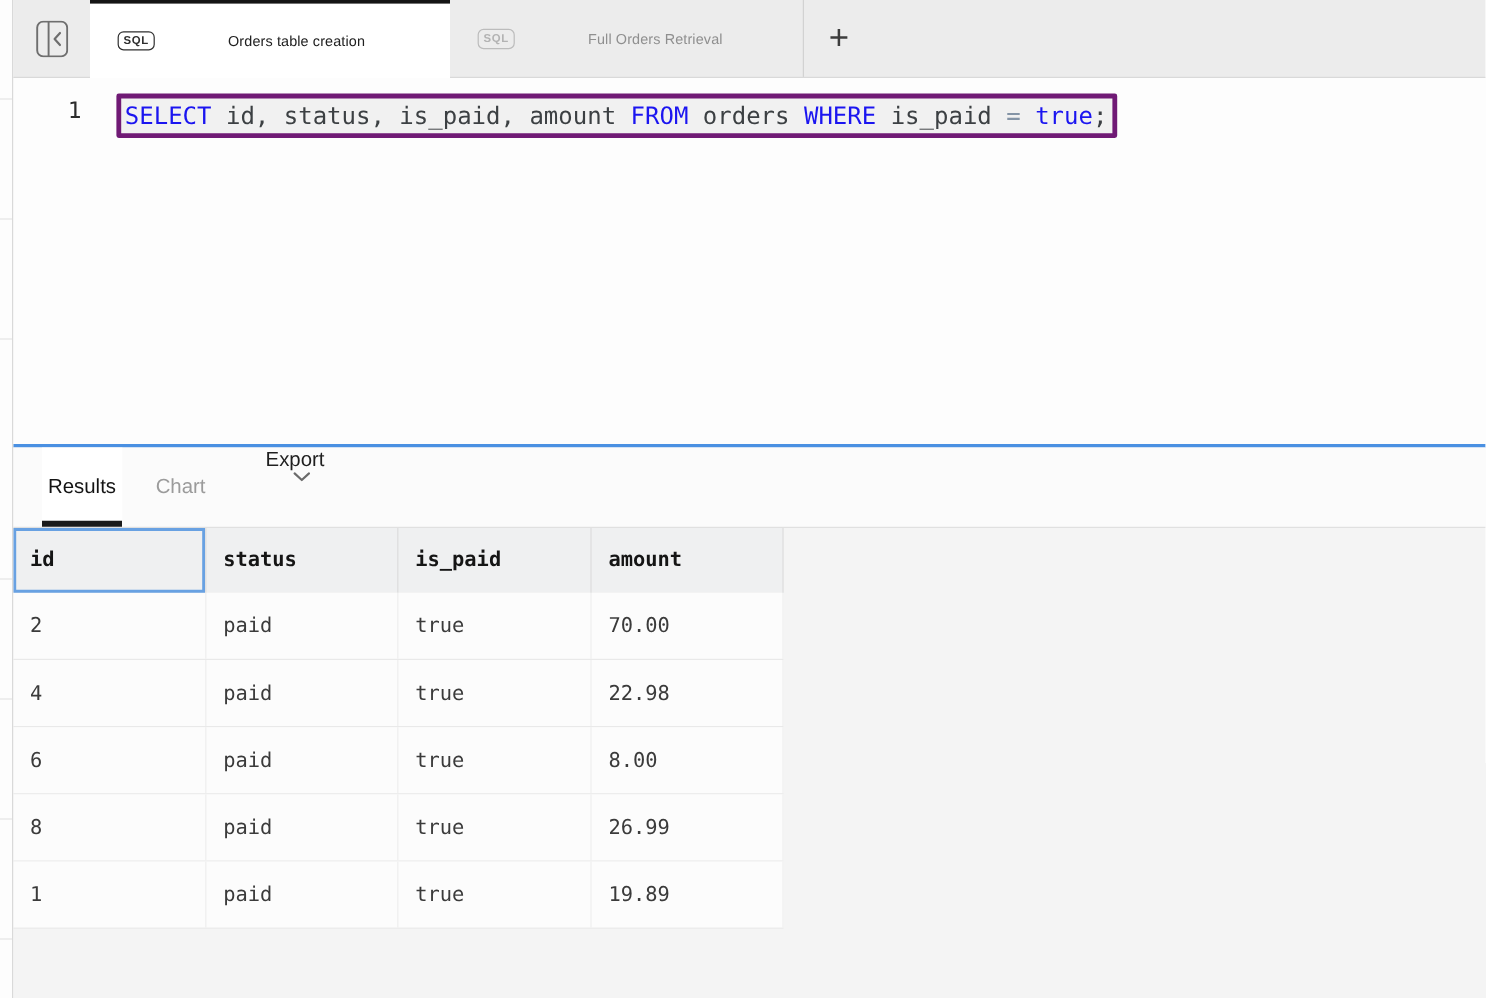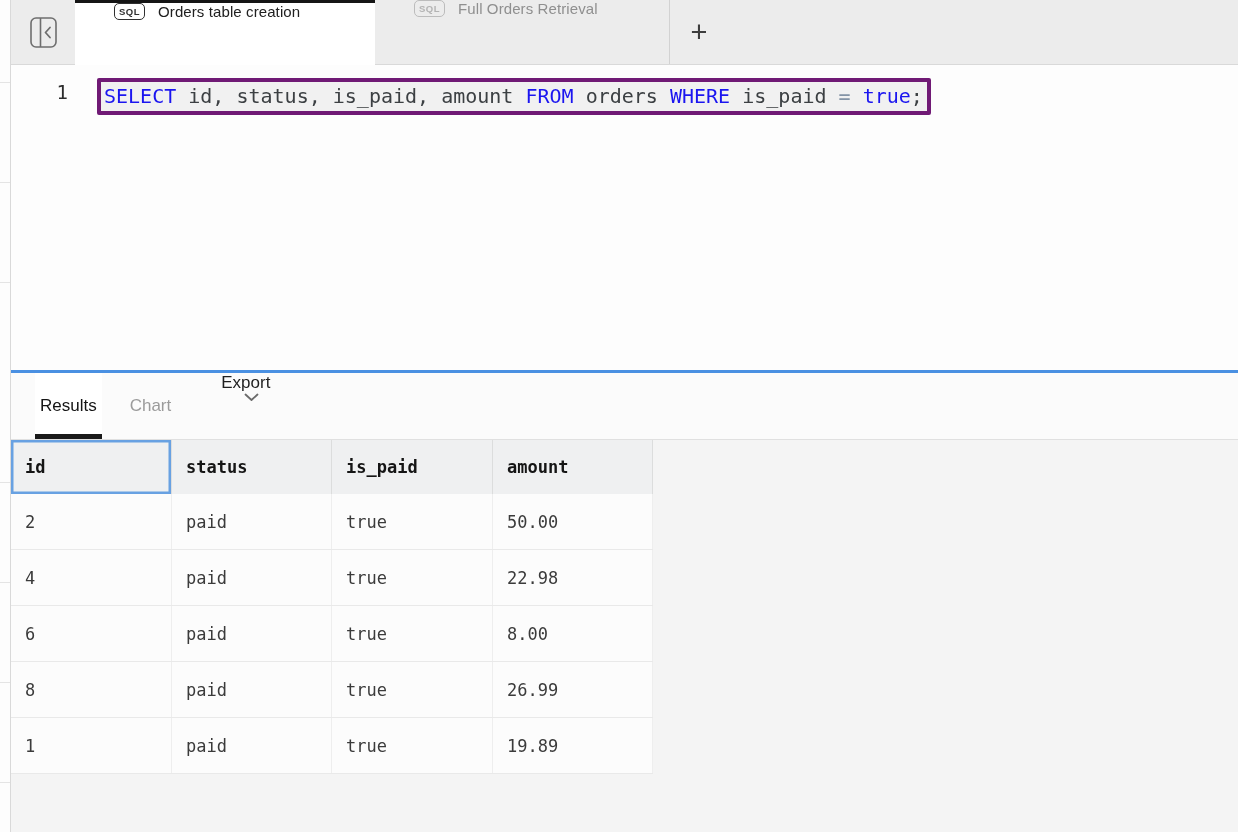--- a/index.html
+++ b/index.html
@@ -12,24 +12,24 @@
   .left-sliver { position:absolute; left:0; top:0; width:11px; height:832px;
     background:#fdfdfd; border-right:1px solid #d9d9d9; z-index:5; }
   .left-sliver .mark { position:absolute; left:0; width:10px; height:1px; background:#e4e4e4; }
 
   .main { position:absolute; left:11px; top:0; width:1227px; height:832px; }
 
   
   .tabbar { position:relative; height:65px; background:#ececec; display:flex; align-items:stretch; }
   .tabbar::after { content:''; position:absolute; left:0; right:0; bottom:0; height:1px; background:#d9d9d9; }
   .collapse-btn { width:64px; display:flex; align-items:center; justify-content:center; cursor:pointer; }
-  .tab { display:flex; align-items:flex-start; padding-left:39px; cursor:pointer; }
+  .tab { display:flex; align-items:center; padding-left:23px; cursor:pointer; }
   .tab.active { width:300px; background:#ffffff; border-top:3px solid #151515; position:relative; z-index:2; }
   .tab.inactive { width:295px; border-right:1px solid #d2d2d2; }
-  .tab-label { font-size:15px; letter-spacing:.1px; }
+  .tab-label { font-size:12px; letter-spacing:.1px;margin-left:48px; }
   .tab.active .tab-label { color:#202020; }
   .tab.inactive .tab-label { color:#8f8f8f; }
   .sql-badge { display:inline-block; font-size:9.5px; font-weight:bold; letter-spacing:.5px;
     border:1.5px solid #2f2f2f; color:#2f2f2f; border-radius:5px; padding:3px 4px 2px 4px;
     line-height:1; margin-right:13px; font-family:"Liberation Sans", sans-serif; }
   .tab.inactive .sql-badge { border-color:#bcbcbc; color:#b3b3b3; }
   .newtab-btn { width:58px; display:flex; align-items:center; justify-content:center;
     font-size:29px; font-weight:400; color:#3d3d3d; cursor:pointer; }
 
   
@@ -150,21 +150,21 @@
             <div class="gh-cell selected">id</div>
             <div class="gh-cell">status</div>
             <div class="gh-cell">is_paid</div>
             <div class="gh-cell">amount</div>
           </div>
         <div id="grid-body">
             <div class="grid-row">
               <div class="g-cell">2</div>
               <div class="g-cell">paid</div>
               <div class="g-cell">true</div>
-              <div class="g-cell">50.00</div>
+              <div class="g-cell">70.00</div>
             </div>
             <div class="grid-row">
               <div class="g-cell">4</div>
               <div class="g-cell">paid</div>
               <div class="g-cell">true</div>
               <div class="g-cell">22.98</div>
             </div>
             <div class="grid-row">
               <div class="g-cell">6</div>
               <div class="g-cell">paid</div>

